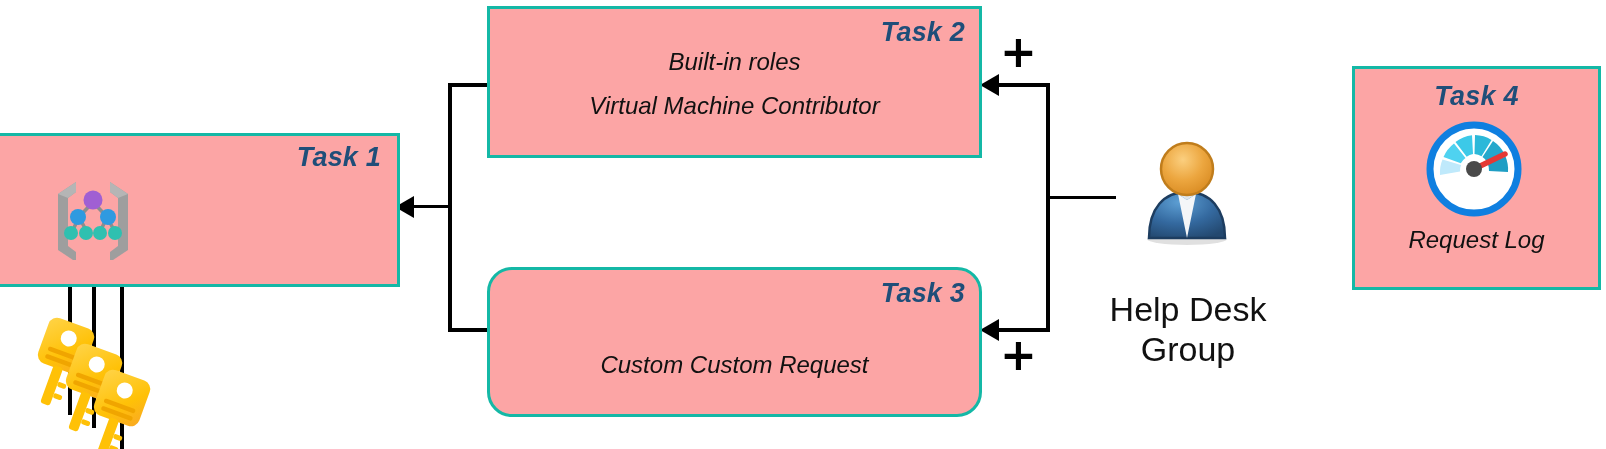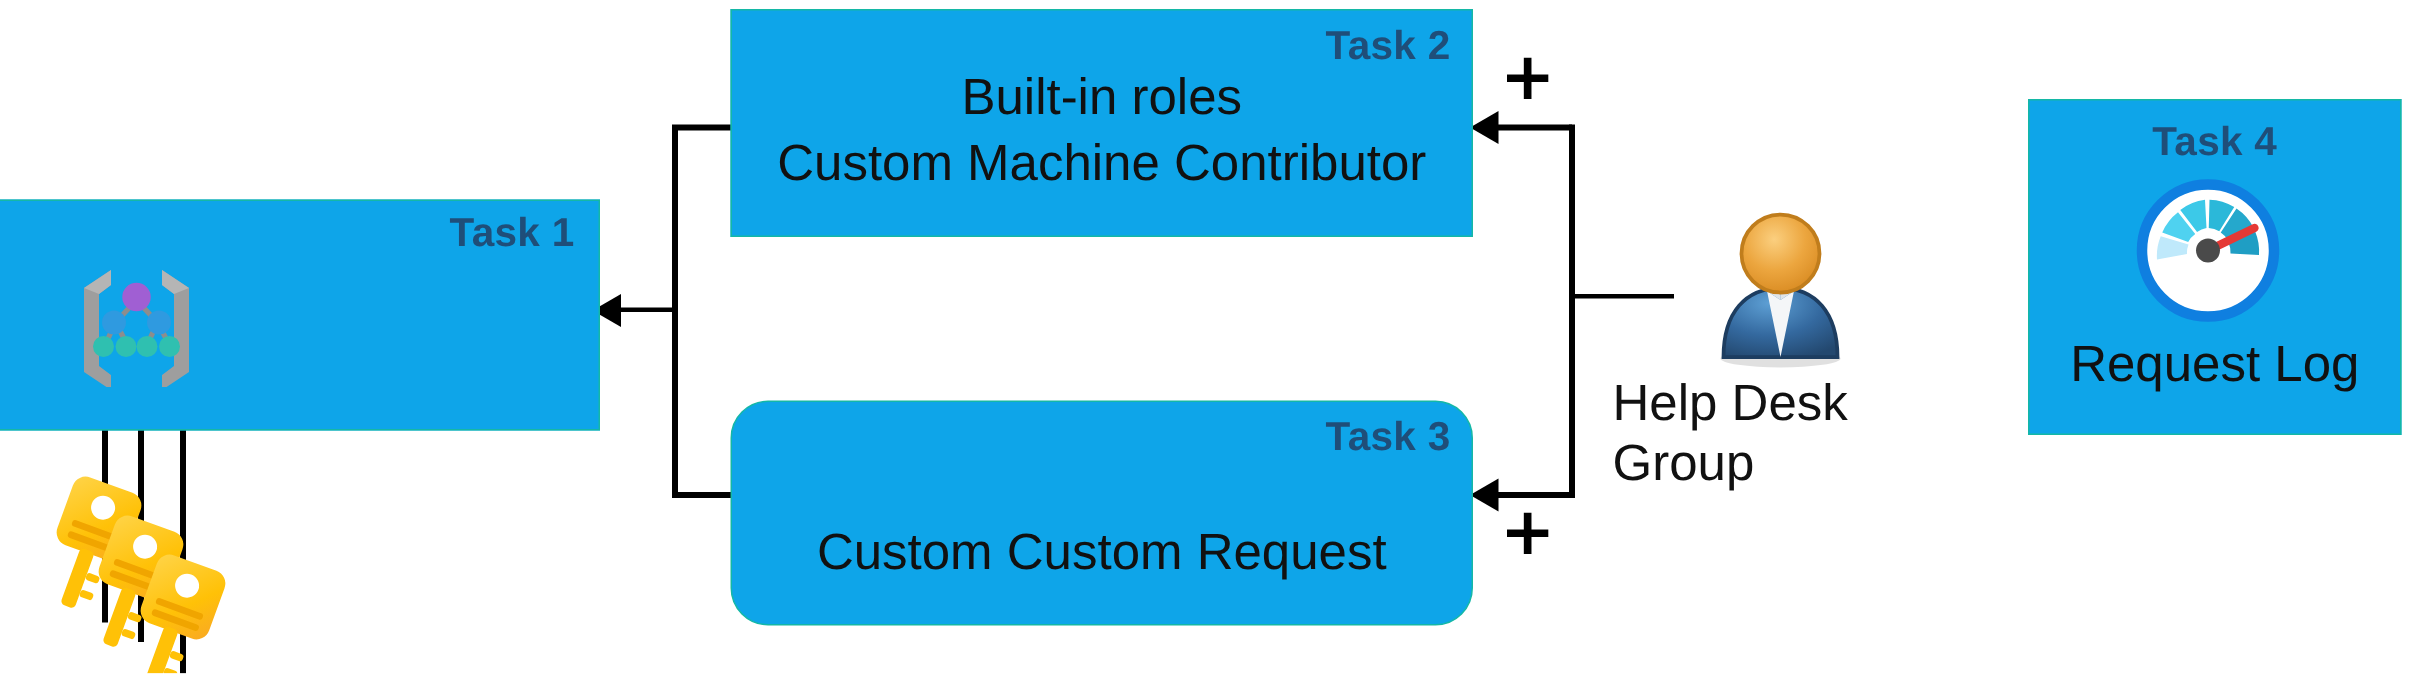--- a/index.html
+++ b/index.html
@@ -12,36 +12,37 @@
   }
   #canvas {
     position: relative;
     width: 1606px;
     height: 449px;
     background: #ffffff;
     overflow: hidden;
   }
   .task-box {
     position: absolute;
-    background: #0ea5e9;
-    border: 1px solid #14b8a6;
+    background: #fca5a5;
+    border: 3px solid #14b8a6;
     box-sizing: border-box;
+    font-style: italic;
   }
   .task-label {
     position: absolute;
     color: #1f4e79;
     font-weight: bold;
     font-size: 27px;
     letter-spacing: 0.2px;
     white-space: nowrap;
   }
   .box-text {
     position: absolute;
     color: #111111;
-    font-size: 34px;
+    font-size: 24px;
     line-height: 1.22;
     text-align: center;
     white-space: nowrap;
   }
   .conn {
     position: absolute;
     background: #000000;
   }
   .plus {
     position: absolute;
@@ -65,22 +66,23 @@
     height: 0;
     border-left: 11px solid transparent;
     border-right: 11px solid transparent;
     border-bottom: 19px solid #000000;
   }
   .caption {
     position: absolute;
     color: #111111;
     font-size: 34px;
     line-height: 1.16;
-    text-align: left;
+    text-align: center;
     white-space: nowrap;
+    margin-top: 40px;
   }
   .icon-holder {
     position: absolute;
   }
 </style>
 </head>
 <body>
 
 <div id="canvas">
 
@@ -139,21 +141,21 @@
         <circle cx="40" cy="61" r="7" fill="#2fc0b0"></circle>
         <circle cx="54" cy="61" r="7" fill="#2fc0b0"></circle>
         <circle cx="69" cy="61" r="7" fill="#2fc0b0"></circle>
       </svg>
     </div>
   </div>
 
   <div class="task-box" style="left:487px; top:6px; width:495px; height:152px;">
     <div class="task-label" style="right:14px; top:8px;">Task 2</div>
     <div class="box-text" style="left:0; top:38px; width:100%;">Built-in roles</div>
-    <div class="box-text" style="left:0; top:82px; width:100%;">Custom Machine Contributor</div>
+    <div class="box-text" style="left:0; top:82px; width:100%;">Virtual Machine Contributor</div>
   </div>
 
   <div class="task-box" style="left:487px; top:267px; width:495px; height:150px;border-radius:25px;">
     <div class="task-label" style="right:14px; top:8px;">Task 3</div>
     <div class="box-text" style="left:0; top:80px; width:100%;">Custom Custom Request</div>
   </div>
 
   <div class="task-box" style="left:1352px; top:66px; width:249px; height:224px;">
     <div class="task-label" style="left:0; top:12px; width:100%; text-align:center;">Task 4</div>
     <div class="icon-holder" style="left:71px; top:52px; width:96px; height:96px;">

